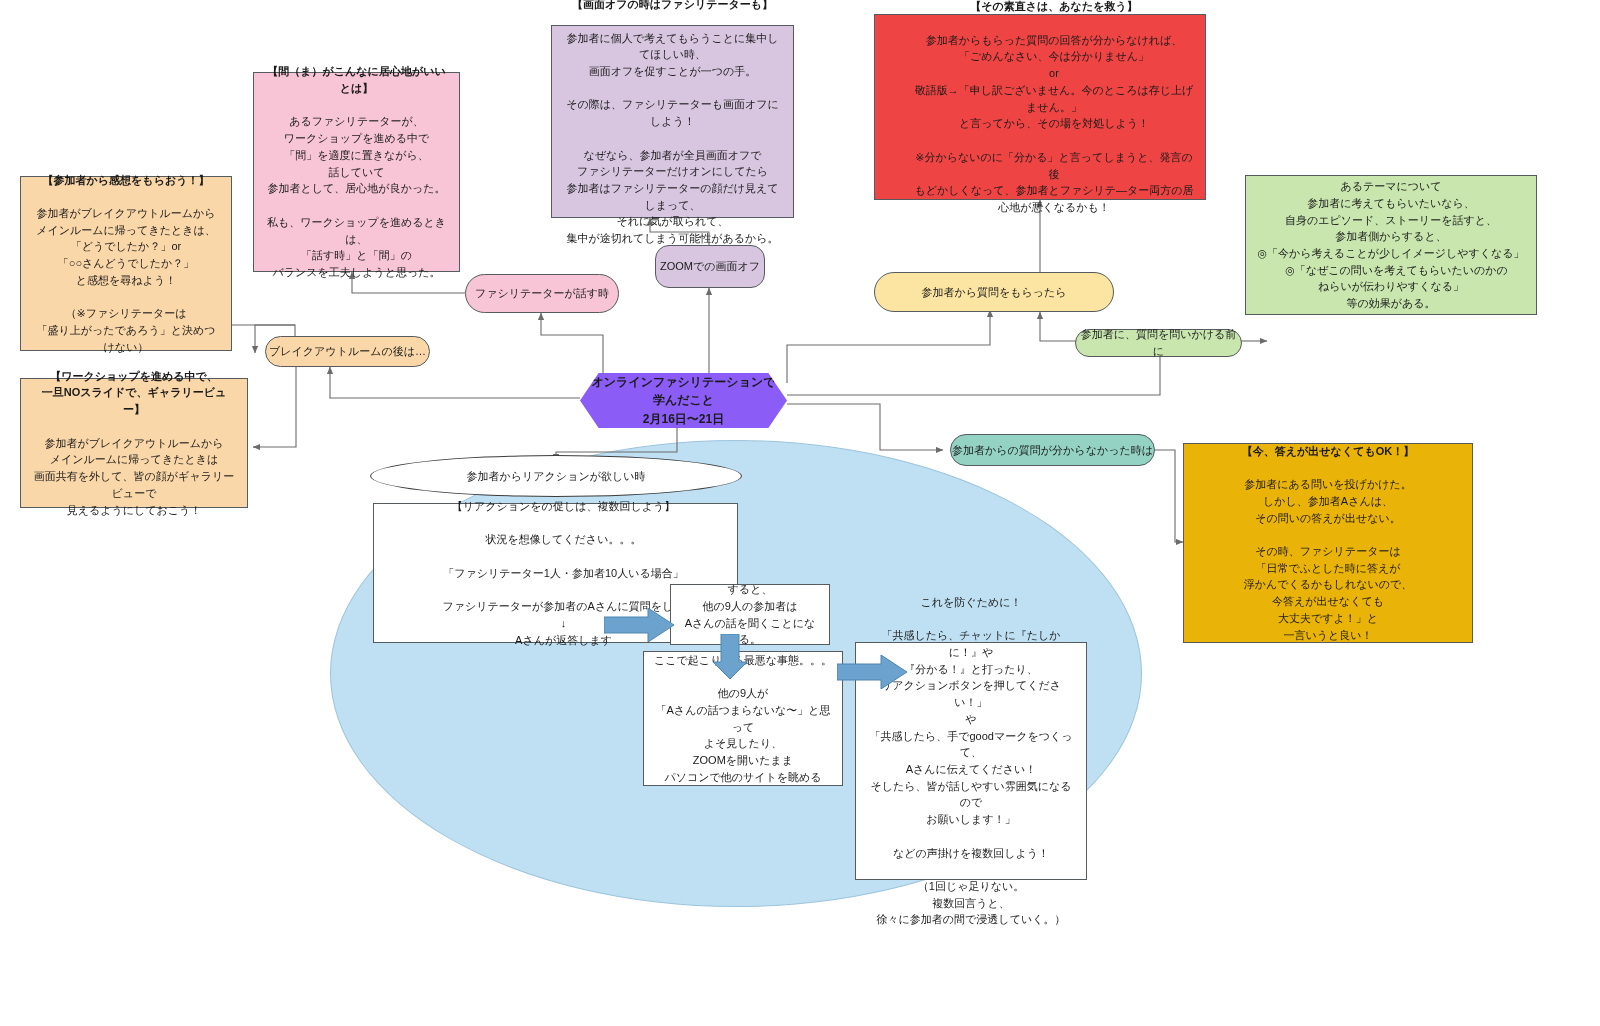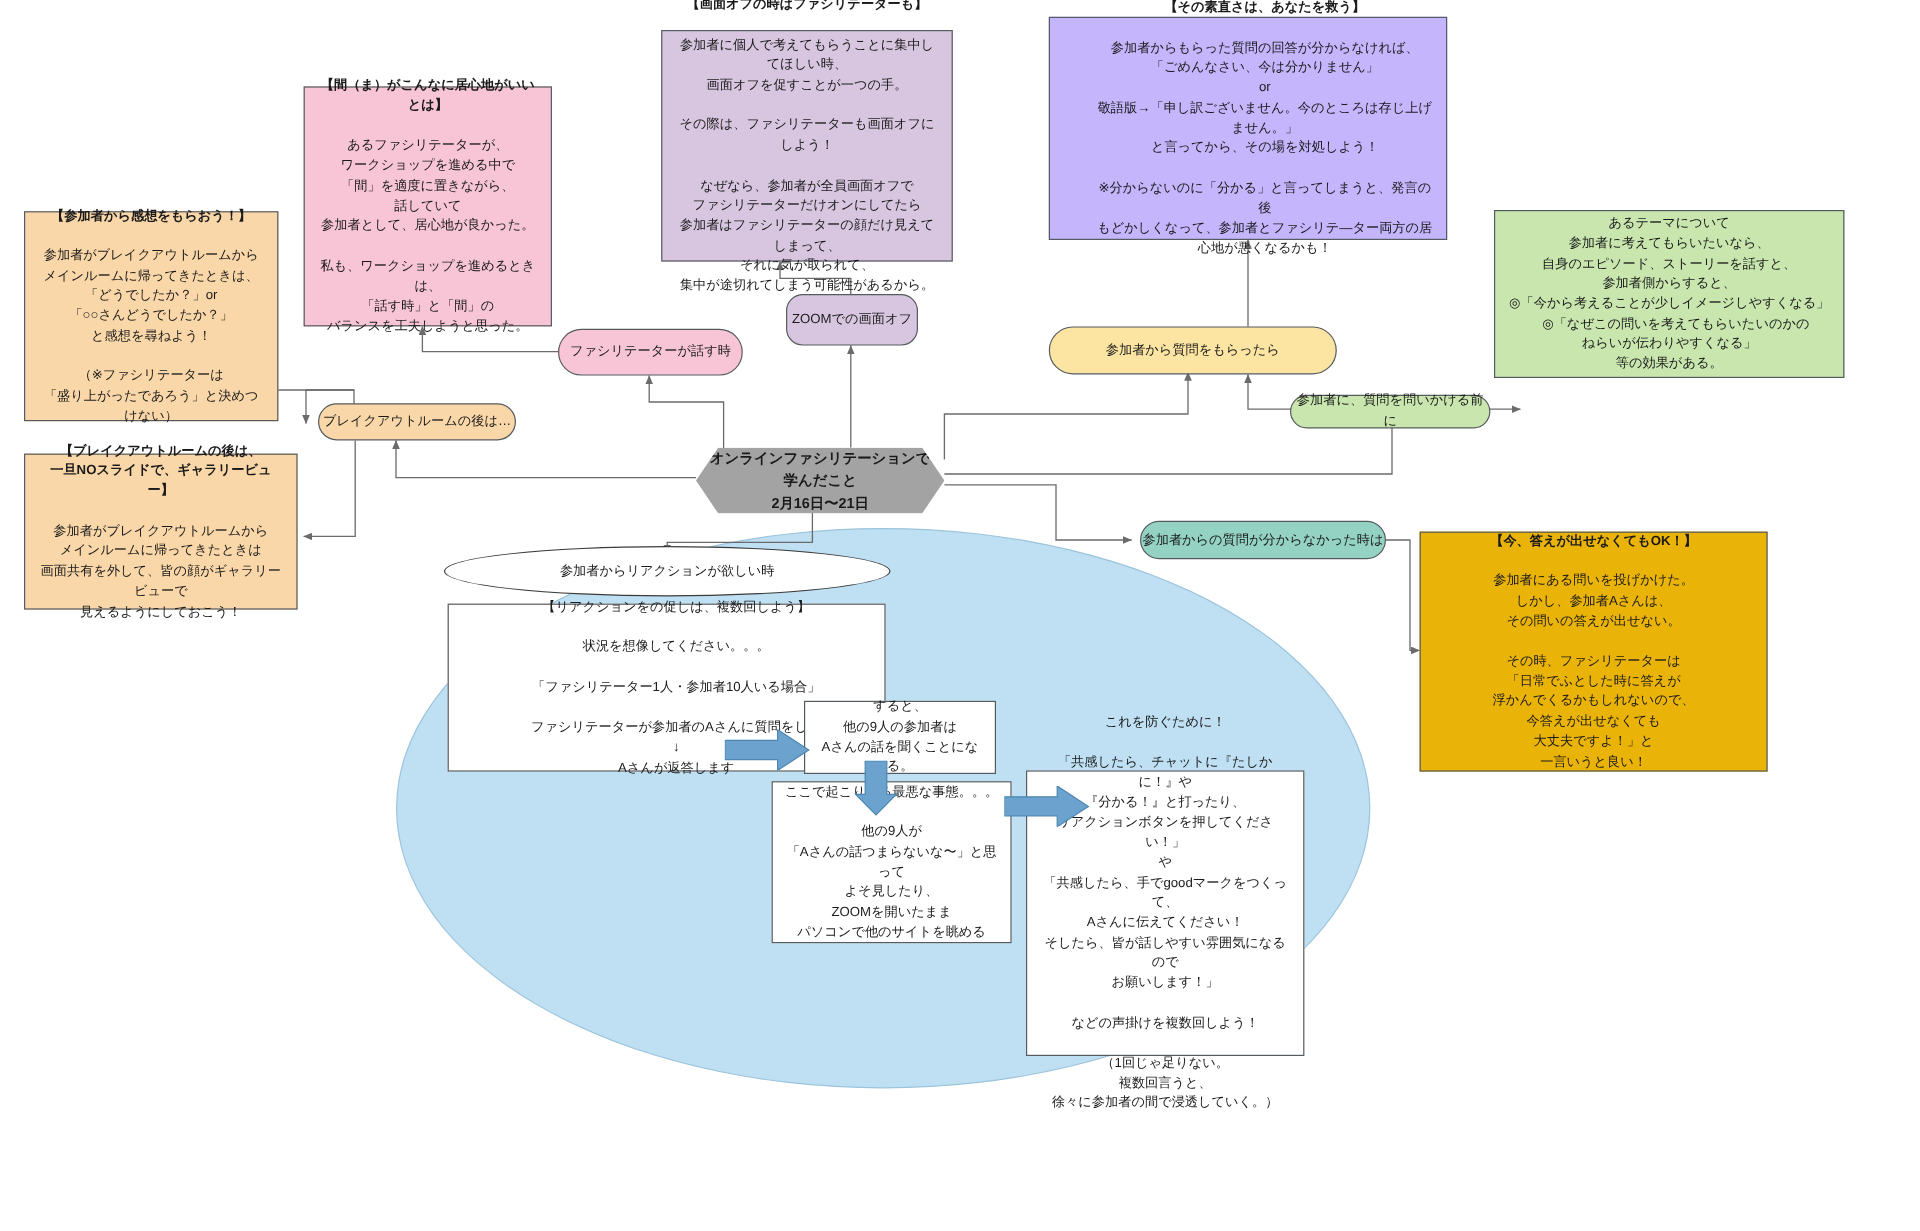--- a/index.html
+++ b/index.html
@@ -21,21 +21,21 @@
 
   
   .pill{border:1px solid #555b5e;border-radius:999px;}
   
   .rrect{border:1px solid #555b5e;border-radius:14px;}
 
   
   .ellipse{border:1px solid #3c3c3c;border-radius:50%;background:#ffffff;text-align:right;}
 
   
-  .hexa{background:#a3a3a3;border:none;
+  .hexa{background:#8b5cf6;border:none;
         clip-path:polygon(9% 0,91% 0,100% 50%,91% 100%,9% 100%,0 50%);justify-content:center;}
 
   
   .blob{position:absolute;border-radius:50%;background:#bfe0f3;border:1px solid #9cc4dc;}
 
   
   .barrow{position:absolute;}
 
   .f11{font-size:11px;}
   .f12{font-size:12px;}
@@ -98,21 +98,21 @@
 「○○さんどうでしたか？」
 と感想を尋ねよう！
 
 （※ファシリテーターは
 「盛り上がったであろう」と決めつけない）</div>
     </div>
   </div>
 
   <div class="node rect" style="left:20px;top:378px;width:228px;height:130px;background:#fad7a8;">
     <div class="txt f11">
-      <div class="bold">【ブレイクアウトルームの後は、
+      <div class="bold">【ワークショップを進める中で、
 一旦NOスライドで、ギャラリービュー】</div>
       <div>参加者がブレイクアウトルームから
 メインルームに帰ってきたときは
 画面共有を外して、皆の顔がギャラリービューで
 見えるようにしておこう！</div>
     </div>
   </div>
 
   <div class="node rect" style="left:253px;top:72px;width:207px;height:200px;background:#f7c5d6;">
     <div class="txt f11">
@@ -138,21 +138,21 @@
 その際は、ファシリテーターも画面オフにしよう！
 
 なぜなら、参加者が全員画面オフで
 ファシリテーターだけオンにしてたら
 参加者はファシリテーターの顔だけ見えてしまって、
 それに気が取られて、
 集中が途切れてしまう可能性があるから。</div>
     </div>
   </div>
 
-  <div class="node rect" style="left:874px;top:14px;width:332px;height:186px;background:#c4b5fd;padding-left:28px;">
+  <div class="node rect" style="left:874px;top:14px;width:332px;height:186px;background:#ef4444;padding-left:28px;">
     <div class="txt f11">
       <div class="bold">【その素直さは、あなたを救う】</div>
       <div>参加者からもらった質問の回答が分からなければ、
 「ごめんなさい、今は分かりません」
 or
 敬語版→「申し訳ございません。今のところは存じ上げません。」
 と言ってから、その場を対処しよう！
 
 ※分からないのに「分かる」と言ってしまうと、発言の後
 もどかしくなって、参加者とファシリテ―ター両方の居心地が悪くなるかも！</div>

